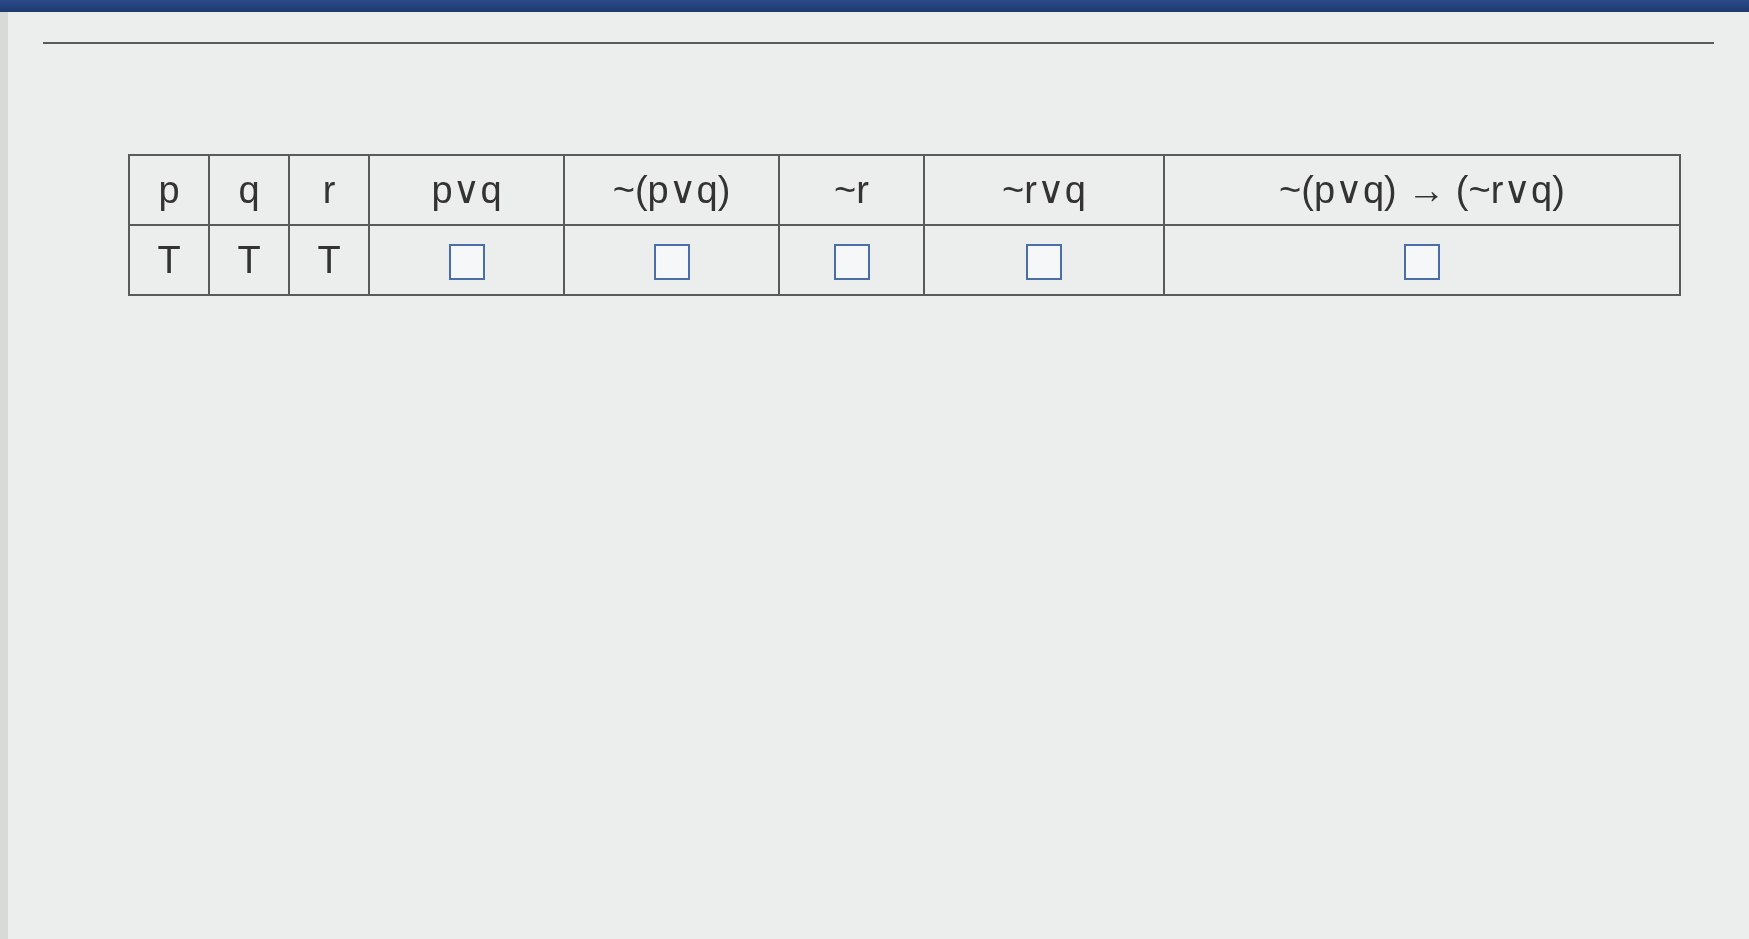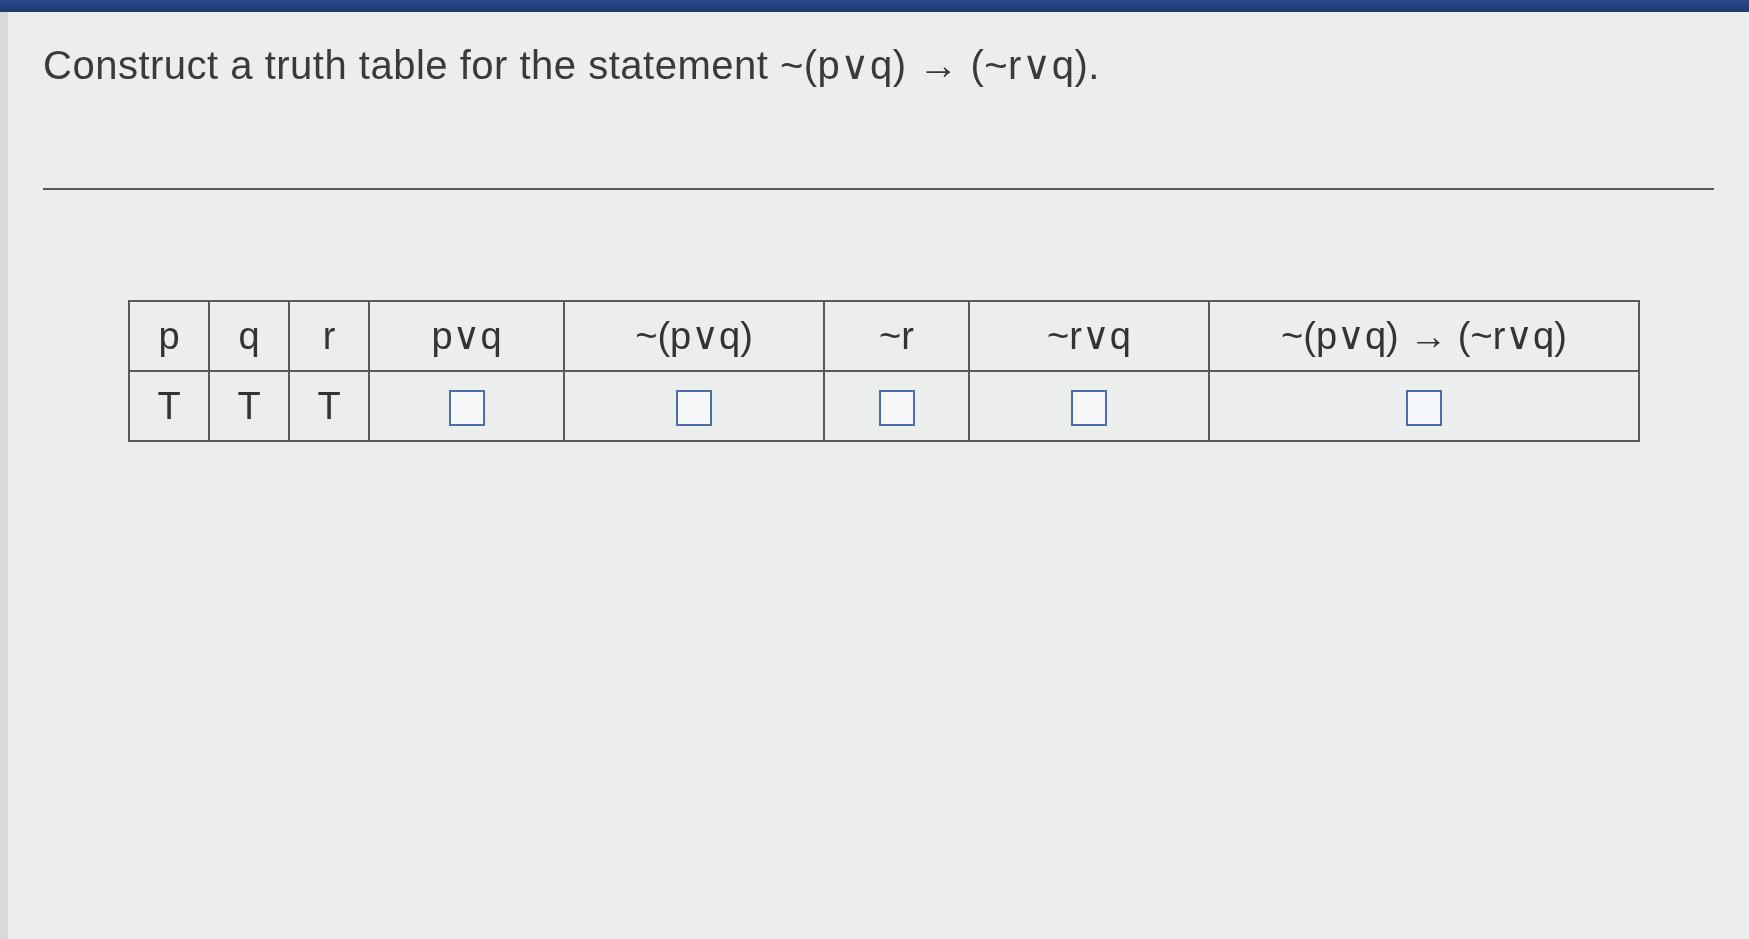--- a/index.html
+++ b/index.html
@@ -54,41 +54,40 @@
       font-size: 38px;
       height: 70px;
       padding: 0 8px;
     }
     td {
       font-size: 38px;
       height: 70px;
     }
     .col-narrow { width: 80px; }
     .col-med1  { width: 195px; margin-top: 24px; }
-    .col-med2  { width: 260px; margin-top: 22px; }
+    .col-med2  { width: 215px; margin-top: 22px; }
     .col-med3  { width: 145px; }
     .col-med4  { width: 240px; margin-left: 44px; }
-    .col-wide  { width: 430px; }
+    .col-wide  { width: 516px; }
     .input-box {
       display: inline-block;
       width: 36px;
       height: 36px;
       border: 2px solid #4a6fa8;
       background: #f5f7f9;
       vertical-align: middle;
     }
   </style>
 </head>
 <body>
 
 <div class="top-bar"></div>
 
 <div class="content-area">
 
-  <p class="prompt-text">Construct a truth table for the statement ~(p∨q) → (~r∨q).</p>
 
   <hr class="divider">
 
   <div class="table-wrap">
     <table>
       <thead>
         <tr>
           <th class="col-narrow">p</th>
           <th class="col-narrow">q</th>
           <th class="col-narrow">r</th>

